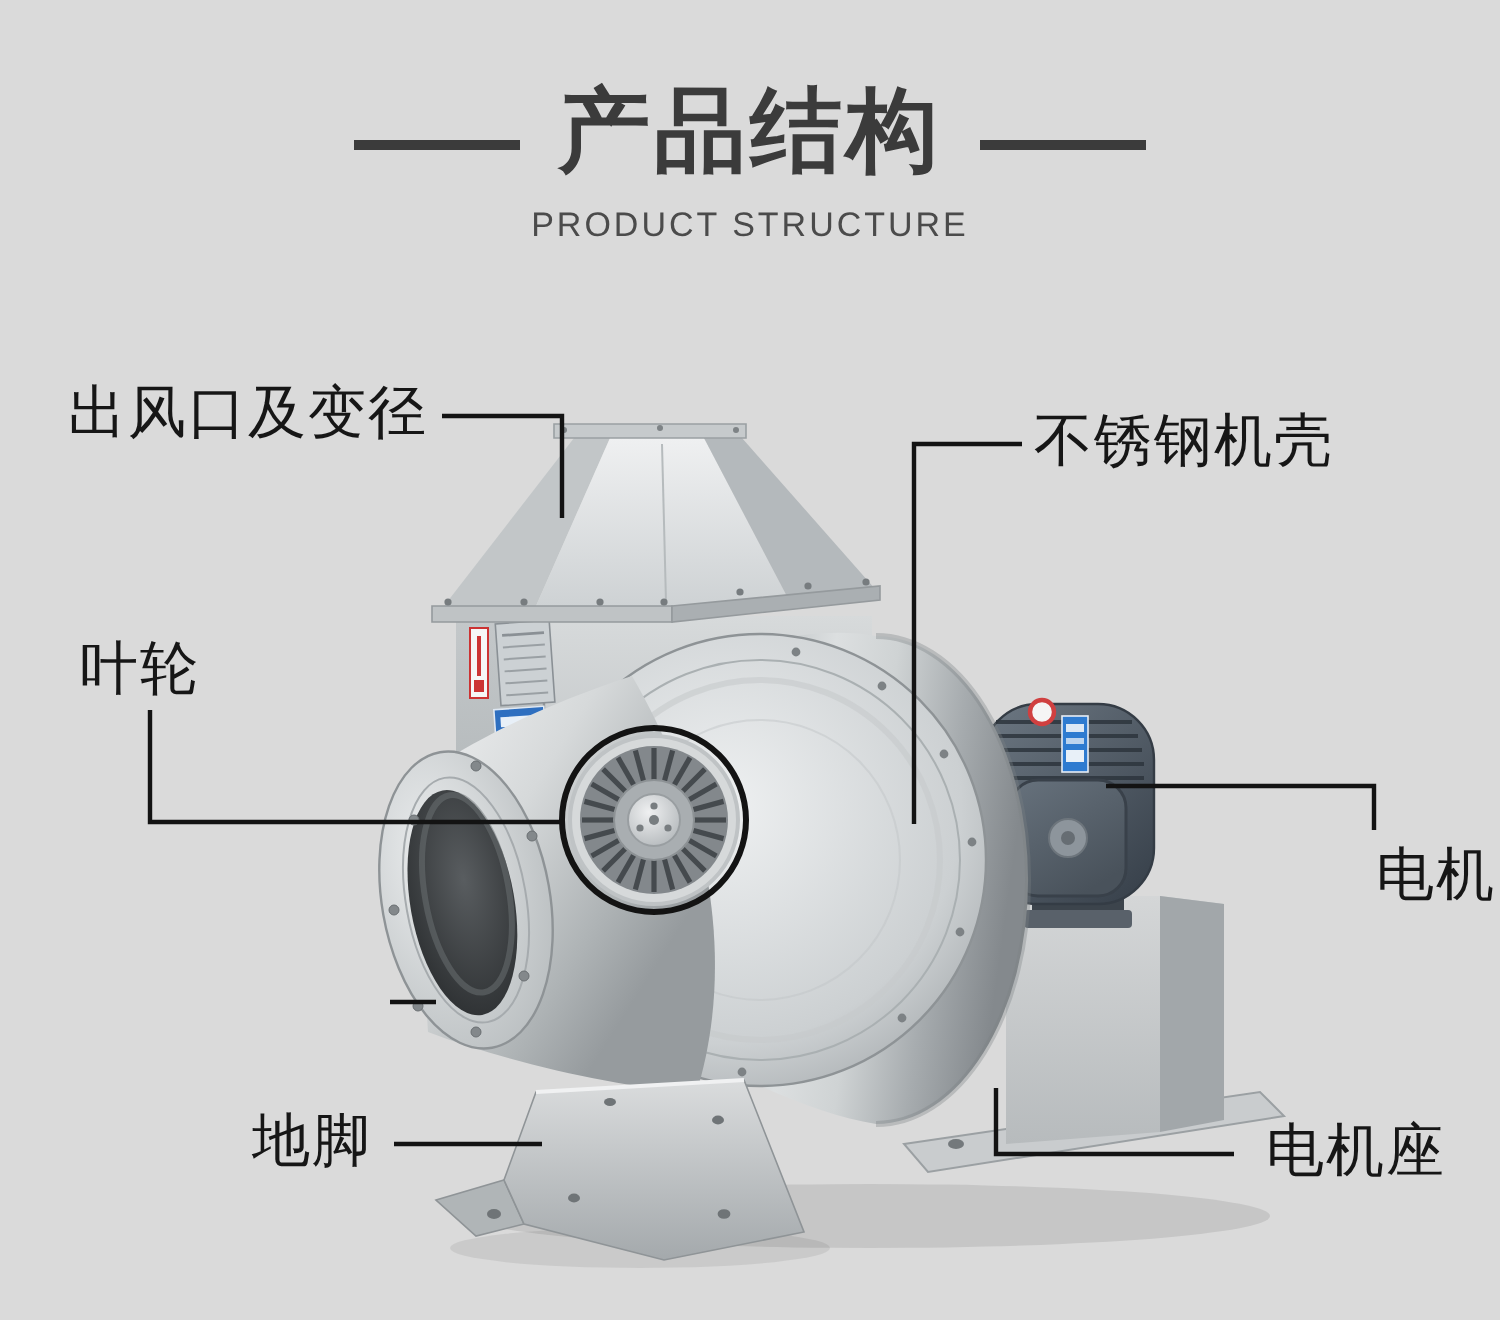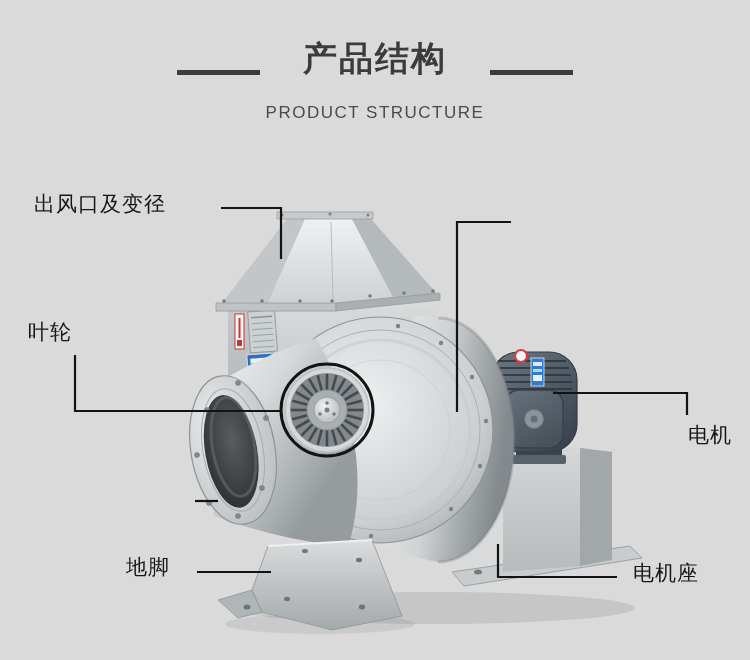--- a/index.html
+++ b/index.html
@@ -3,30 +3,30 @@
 <meta charset="utf-8">
 <style>
   :root{
     --bg:#dadada; --title-color:#3b3b3b; --subtitle-color:#4b4b4b;
     --label-color:#161616; --line-color:#131313;
   }
   html,body{margin:0;padding:0;}
   body{font-family:"Liberation Sans","DejaVu Sans",sans-serif;}
   .stage{position:relative;width:750px;height:660px;background:var(--bg);overflow:hidden;}
   .page-title{position:absolute;left:0;top:40px;width:100%;text-align:center;
-    font-size:34px;font-weight:700;letter-spacing:2px;color:var(--title-color);line-height:1.1;}
+    font-size:46px;font-weight:700;letter-spacing:2px;color:var(--title-color);line-height:1.1;}
   .page-subtitle{position:absolute;left:0;top:103px;width:100%;text-align:center;
     font-size:17px;font-weight:400;letter-spacing:1.5px;color:var(--subtitle-color);}
   .dash{position:absolute;top:70px;width:83px;height:5px;background:var(--title-color);}
   .dash.left{left:177px;} .dash.right{left:490px;}
-  .part-label{position:absolute;font-size:21px;letter-spacing:1px;color:var(--label-color);
+  .part-label{position:absolute;font-size:29px;letter-spacing:1px;color:var(--label-color);
     white-space:nowrap;line-height:1.1;}
   .lbl-outlet{left:34px;top:192px;}
   .lbl-casing{left:517px;top:206px;}
-  .lbl-impeller{left:28px;top:320px;}
+  .lbl-impeller{left:40px;top:320px;}
   .lbl-motor{left:656px;top:423px;margin-left:32px;}
   .lbl-inlet{left:7px;top:484px;}
   .lbl-foot{left:126px;top:557px;font-family:Liberation Mono, monospace;}
   .lbl-motorbase{left:633px;top:561px;text-align:center;}
   svg.fan{position:absolute;left:0;top:0;}
   .connector{fill:none;stroke:var(--line-color);stroke-width:2.2;}
   .highlight-ring{fill:none;stroke:var(--line-color);stroke-width:3;}
 </style>
 </head>
 <body>
@@ -284,18 +284,19 @@
       <path class="connector" d="M 511 222 H 457 V 412"></path>
       <path class="connector" d="M 75 355 V 411 H 281"></path>
       <path class="connector" d="M 553 393 H 687 V 415"></path>
       <path class="connector" d="M 195 501 H 218"></path>
       <path class="connector" d="M 197 572 H 271"></path>
       <path class="connector" d="M 498 544 V 577 H 617"></path>
     </g>
   </svg>
 
   <div class="part-label lbl-outlet">出风口及变径</div>
+  <div class="part-label lbl-casing">不锈钢机壳</div>
   <div class="part-label lbl-impeller">叶轮</div>
   <div class="part-label lbl-motor">电机</div>
   <div class="part-label lbl-foot">地脚</div>
   <div class="part-label lbl-motorbase">电机座</div>
 
 </div>
 
 </body></html>

